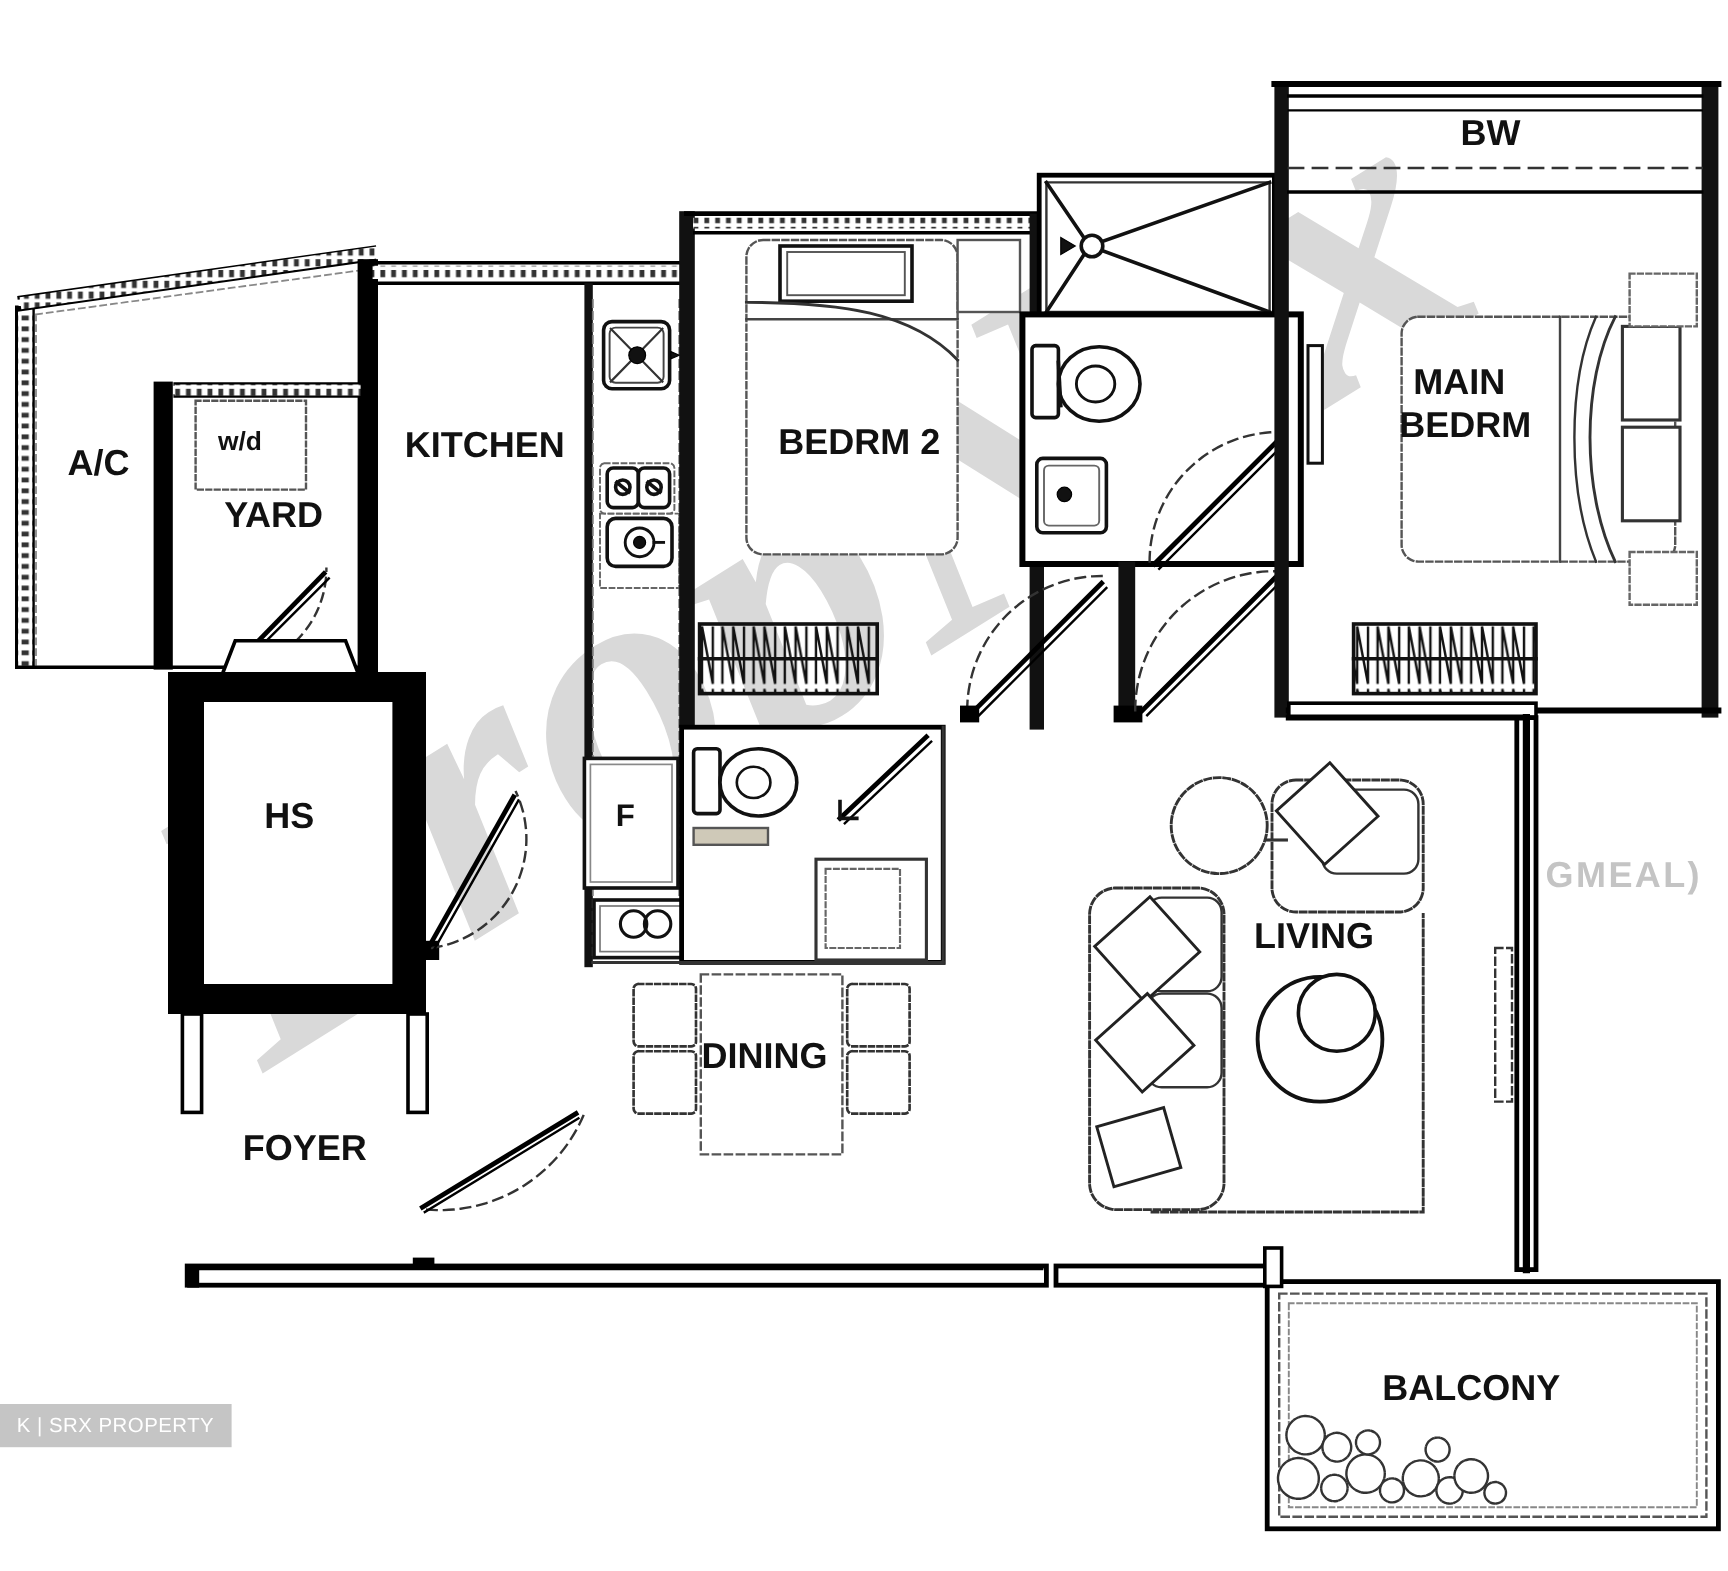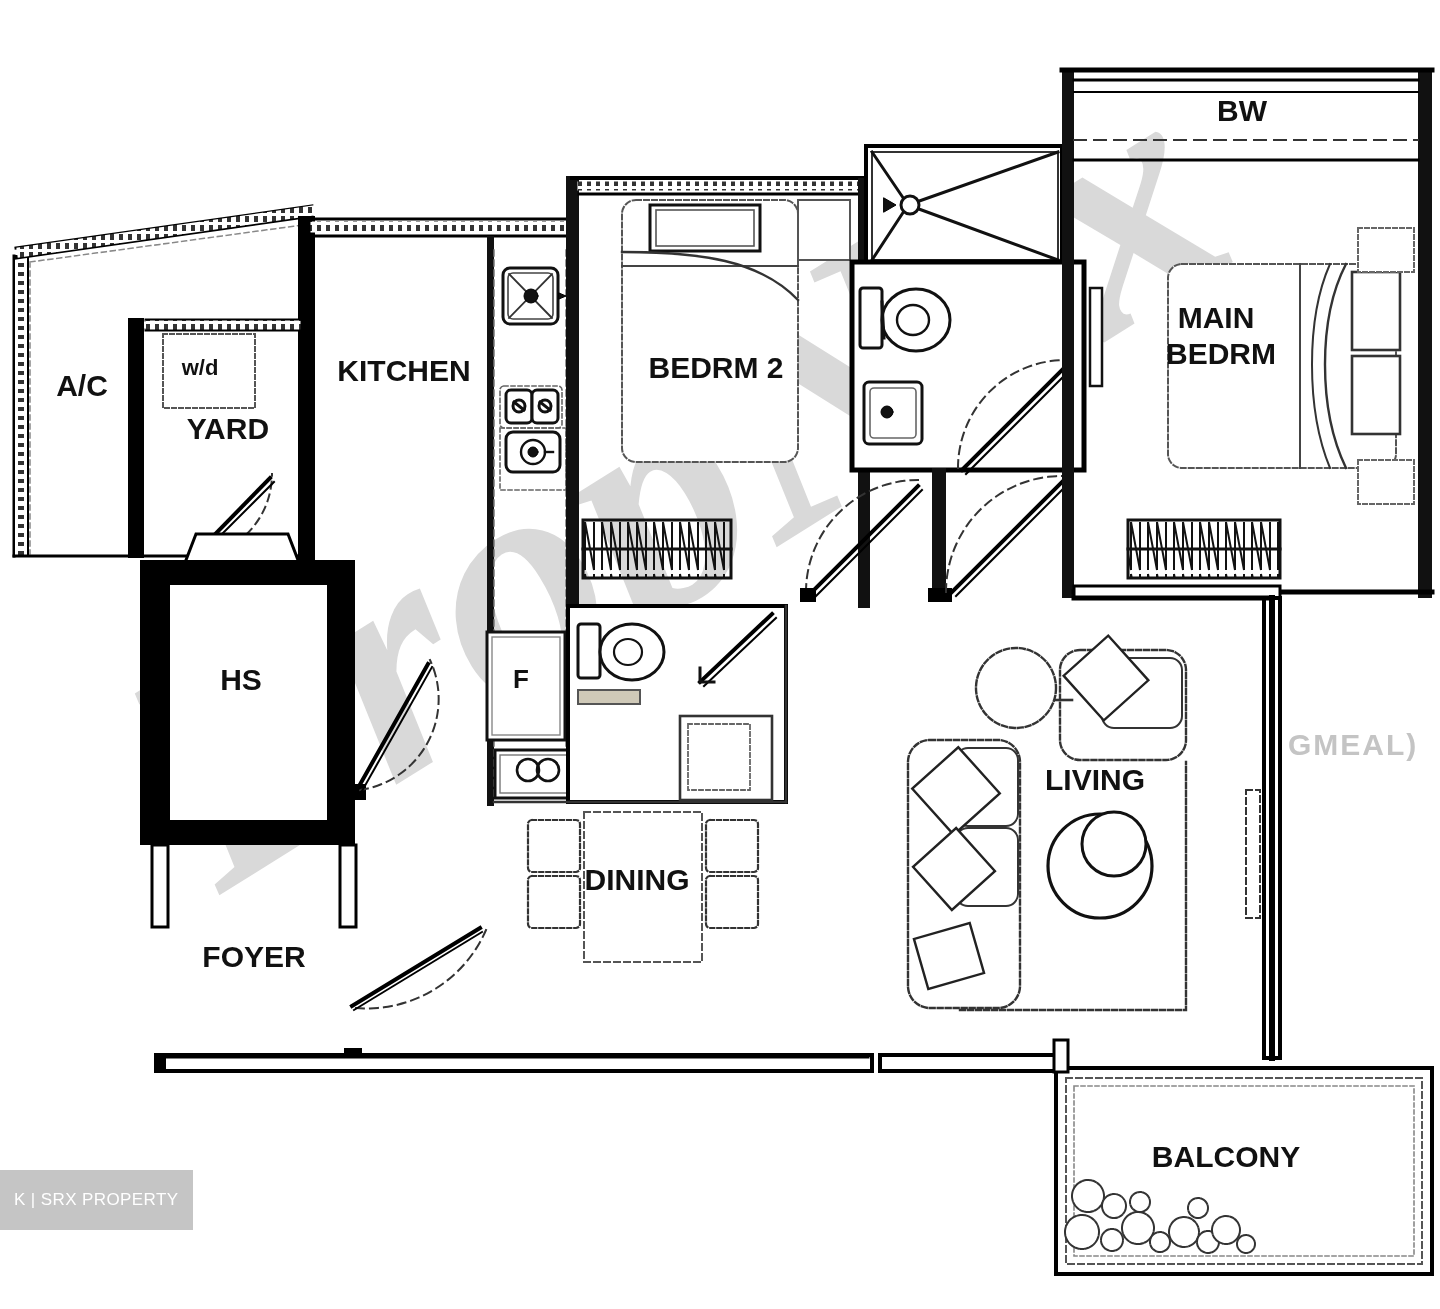--- a/index.html
+++ b/index.html
@@ -6,21 +6,21 @@
   body{width:1440px;height:1309px;position:relative;overflow:hidden;
        font-family:"Liberation Sans", sans-serif;}
   #stage{position:absolute;inset:0;width:1440px;height:1309px;background:#fff;}
   svg#plan{position:absolute;left:0;top:0;width:1440px;height:1309px;display:block;}
 
   .wm{position:absolute;left:0;top:0;width:1440px;height:1309px;pointer-events:none;}
   .wm-text{position:absolute;color:#d9d9d9;font-family:"Liberation Serif",serif;
            font-style:italic;font-weight:700;white-space:nowrap;user-select:none;}
 
   #brand{position:absolute;left:0;top:1170px;height:36px;display:flex;align-items:center;
-         padding:12px 14px;background:rgba(150,150,150,.55);color:#fff;font-size:17px;
+         padding:0 14px;background:rgba(150,150,150,.55);color:#fff;font-size:17px;
          letter-spacing:.4px;font-family:"Liberation Sans",sans-serif;}
   .rlabel{font-family:"Liberation Sans",sans-serif;font-weight:700;fill:#111;}
 </style>
 </head>
 <body>
 
 <div id="stage">
 
   <div class="wm">
     <div class="wm-text" style="left:60px;top:640px;font-size:330px;transform:rotate(-32deg);transform-origin:left top;">PropNex</div>
@@ -365,20 +365,20 @@
       <text class="rlabel" x="716" y="378" font-size="30" text-anchor="middle">BEDRM 2</text>
       <text class="rlabel" x="637" y="890" font-size="30" text-anchor="middle">DINING</text>
       <text class="rlabel" x="1095" y="790" font-size="30" text-anchor="middle">LIVING</text>
       <text class="rlabel" x="1242" y="121" font-size="30" text-anchor="middle">BW</text>
       <text class="rlabel" x="1216" y="328" font-size="30" text-anchor="middle">MAIN</text>
       <text class="rlabel" x="1221" y="364" font-size="30" text-anchor="middle">BEDRM</text>
       <text class="rlabel" x="1226" y="1167" font-size="30" text-anchor="middle">BALCONY</text>
     </g>
   </svg>
 
-  <div class="wm-text" style="left:1288px;top:728px;font-size:30px;font-style:normal;color:#c4c4c4;
+  <div class="wm-text" style="left:1288px;top:713px;font-size:30px;font-style:normal;color:#c4c4c4;
               font-family:'Liberation Sans',sans-serif;letter-spacing:2px;">GMEAL)</div>
 
   <div id="brand">
     <span>K | SRX PROPERTY</span>
   </div>
 
 </div>
 
 </body></html>

